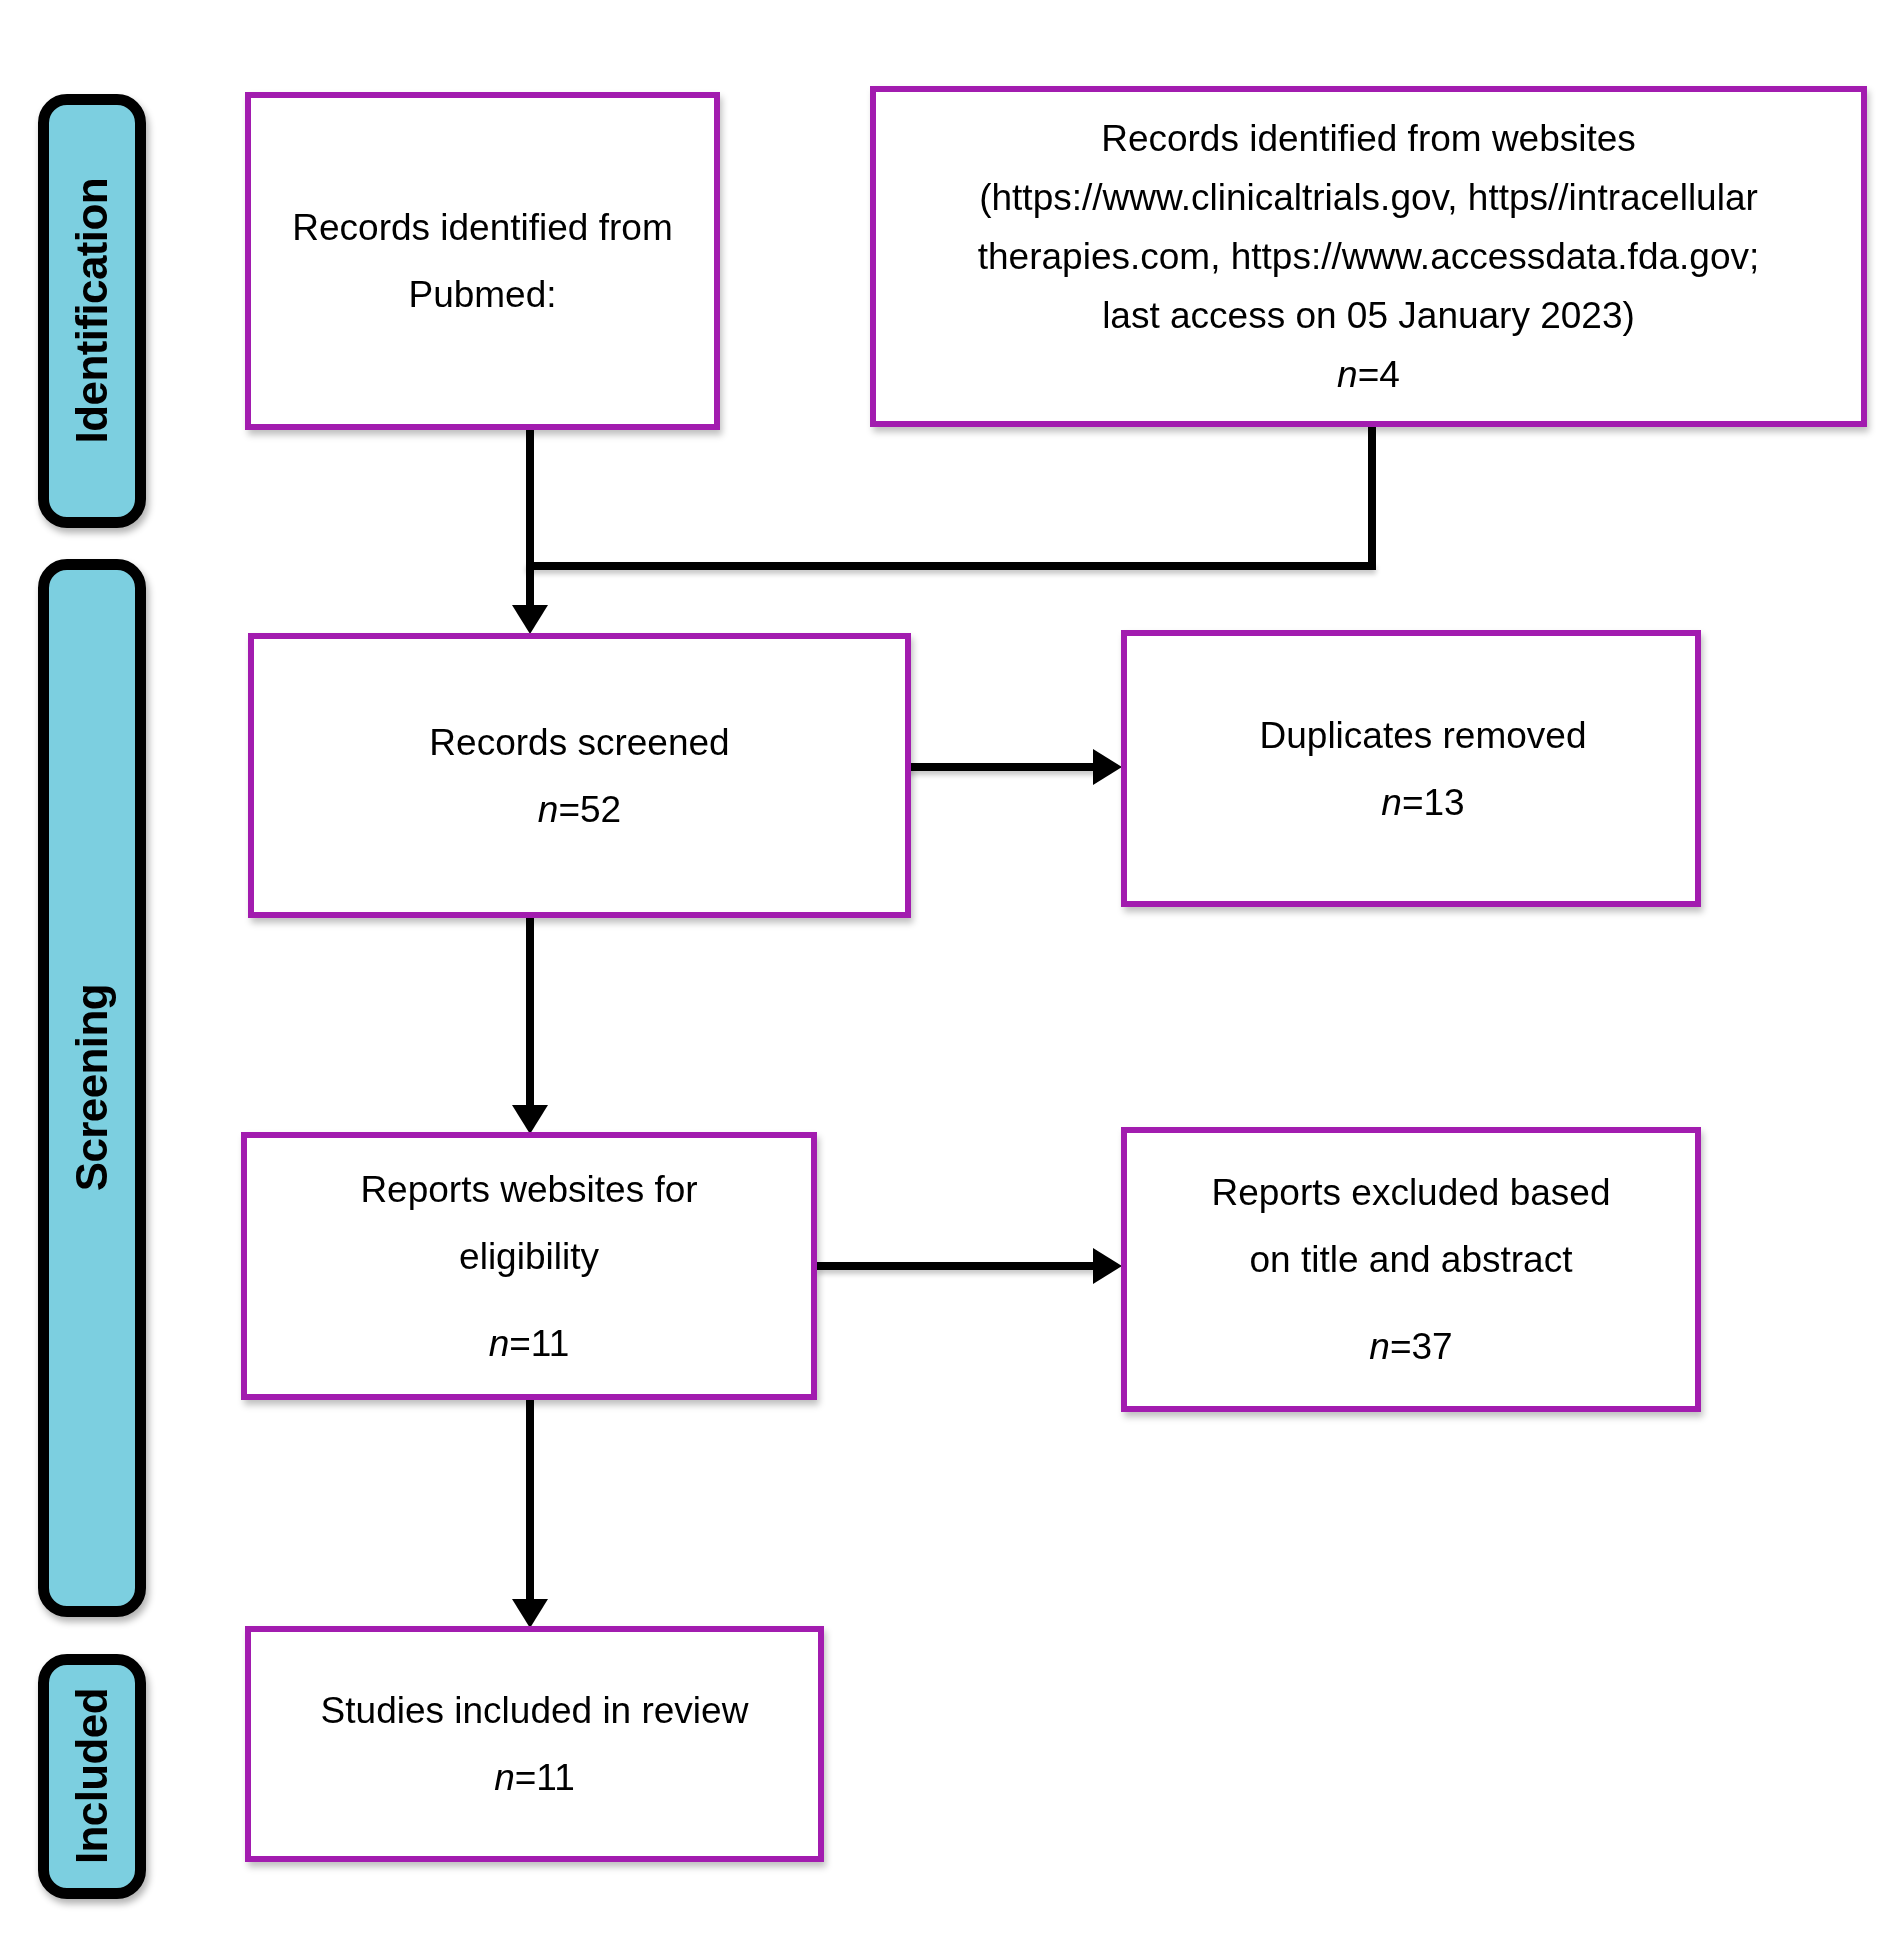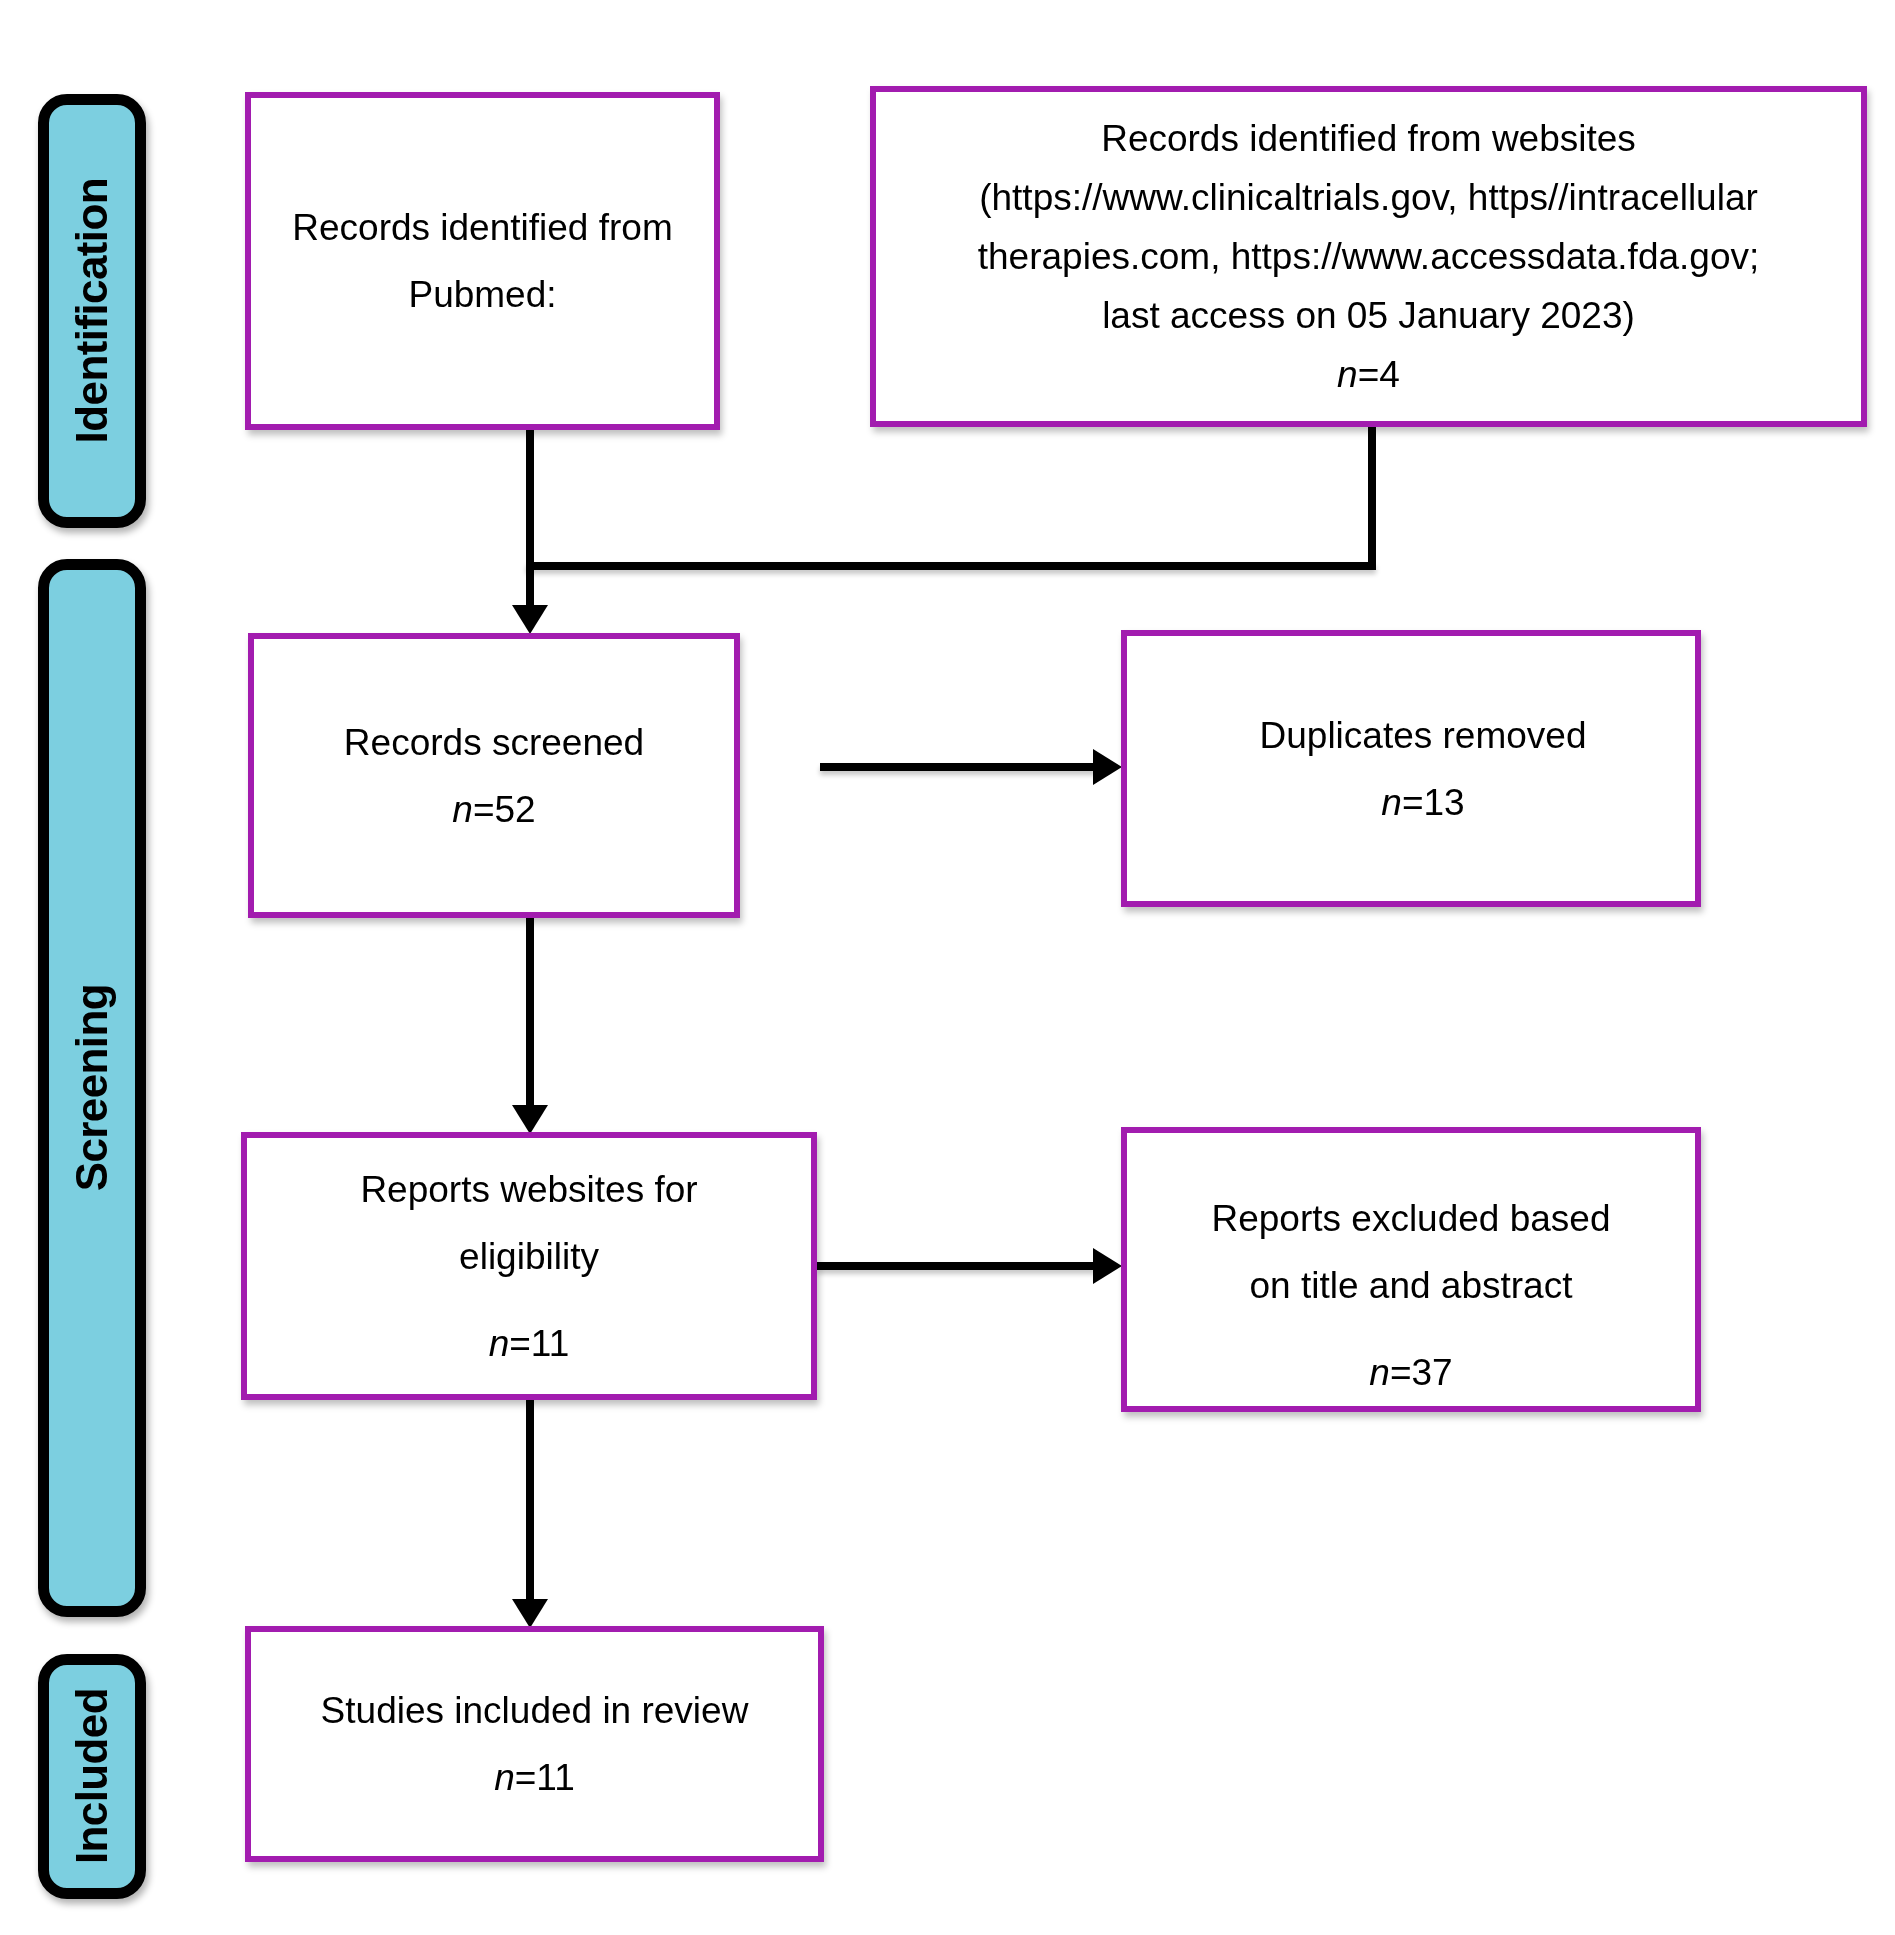--- a/index.html
+++ b/index.html
@@ -46,24 +46,24 @@
     border: 6px solid #a21caf;
     box-sizing: border-box;
     display: flex;
     align-items: center;
     justify-content: center;
     text-align: center;
     box-shadow: 2.8px 5px 6.7px rgba(0,0,0,0.25);
   }
   #box-pubmed     { left: 245px;  top: 92px;  width: 475px; height: 338px; }
   #box-websites   { left: 870px; top: 86px;  width: 997px; height: 341px; }
-  #box-screened   { left: 248px;  top: 633px; width: 492px; height: 285px; }
+  #box-screened   { left: 248px;  top: 633px; width: 663px; height: 285px; }
   #box-duplicates { left: 1121px; top: 630px; width: 580px; height: 277px; padding-left: 24px; }
   #box-assessed   { left: 241px;  top: 1132px; width: 576px; height: 268px; }
-  #box-excluded   { left: 1121px; top: 1127px; width: 580px; height: 285px; align-items: flex-end; }
+  #box-excluded   { left: 1121px; top: 1127px; width: 580px; height: 285px; }
   #box-included   { left: 245px;  top: 1626px; width: 579px; height: 236px; }
 
   .box-text { width: 100%; }
   .box-line {
     font-size: 37px;
     line-height: 67px;
   }
   #box-websites .box-line { line-height: 59px; }
   .n-line i { font-style: italic; }
   .gap-top { margin-top: 20px; }

